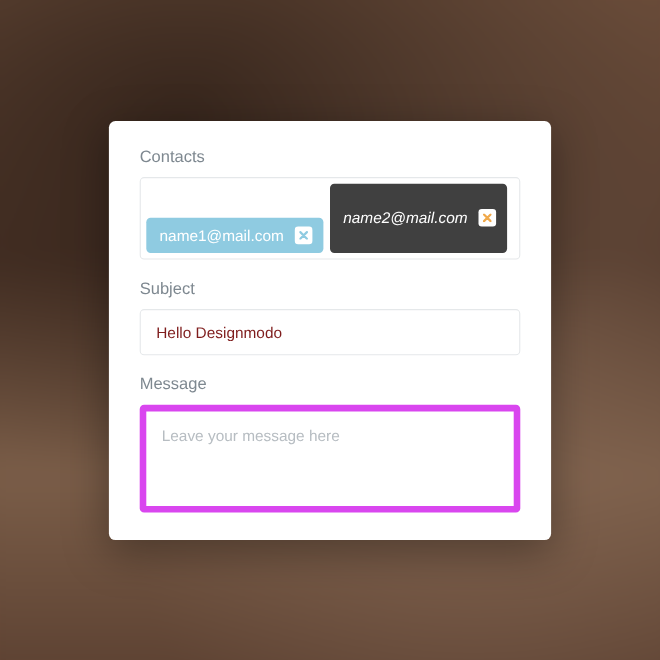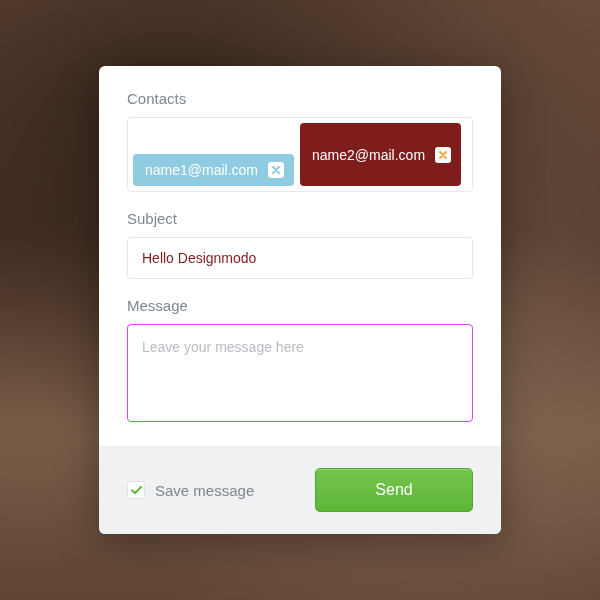--- a/index.html
+++ b/index.html
@@ -50,21 +50,21 @@
     display: inline-flex;
     align-items: center;
     gap: 10px;
     padding: 8px 10px 8px 12px;
     border-radius: 4px;
     font-size: 14px;
     color: #ffffff;
     font-weight: 400;
   }
   .chip-blue { background: #8fcbe1; margin-top: 31px; }
-  .chip-orange { background: #7f1d1d; }
+  .chip-orange { background: #404040; font-style: italic; }
   .chip-close {
     width: 16px;
     height: 16px;
     background: #ffffff;
     border-radius: 3px;
     display: flex;
     align-items: center;
     justify-content: center;
     cursor: pointer;
   }
@@ -77,21 +77,21 @@
     font-size: 14px;
     color: #7f1d1d;
     outline: none;
     margin-bottom: 18px;
     font-family: inherit;
   }
   .caret-wrap { position: relative; display: inline-block; width:100%; }
   .caret-wrap input { letter-spacing: 0; }
   .message-area {
     width: 100%;
-    border: 1px solid #d946ef;
+    border: 6px solid #d946ef;
     border-radius: 4px;
     padding: 14px 14px;
     font-size: 14px;
     color: #5a6168;
     outline: none;
     resize: none;
     height: 98px;
     font-family: inherit;
   }
   .message-area::placeholder,
@@ -169,24 +169,13 @@
     <label class="field-label">Subject</label>
     <div class="caret-wrap">
       <input type="text" class="subject-input" value="Hello Designmodo" style="">
     </div>
 
     <label class="field-label">Message</label>
     <textarea class="message-area" placeholder="Leave your message here" style=""></textarea>
 
   </div>
 
-  <div class="modal-footer">
-    <div class="save-wrap">
-      <span class="checkbox">
-        <svg width="11" height="9" viewBox="0 0 11 9">
-          <path d="M1 4.2 L4 7 L10 1" stroke="#5eb636" stroke-width="2" fill="none" stroke-linecap="round" stroke-linejoin="round"></path>
-        </svg>
-      </span>
-      <span class="save-label">Save message</span>
-    </div>
-    <button class="send-btn">Send</button>
-  </div>
 </div>
 
 </body></html>

